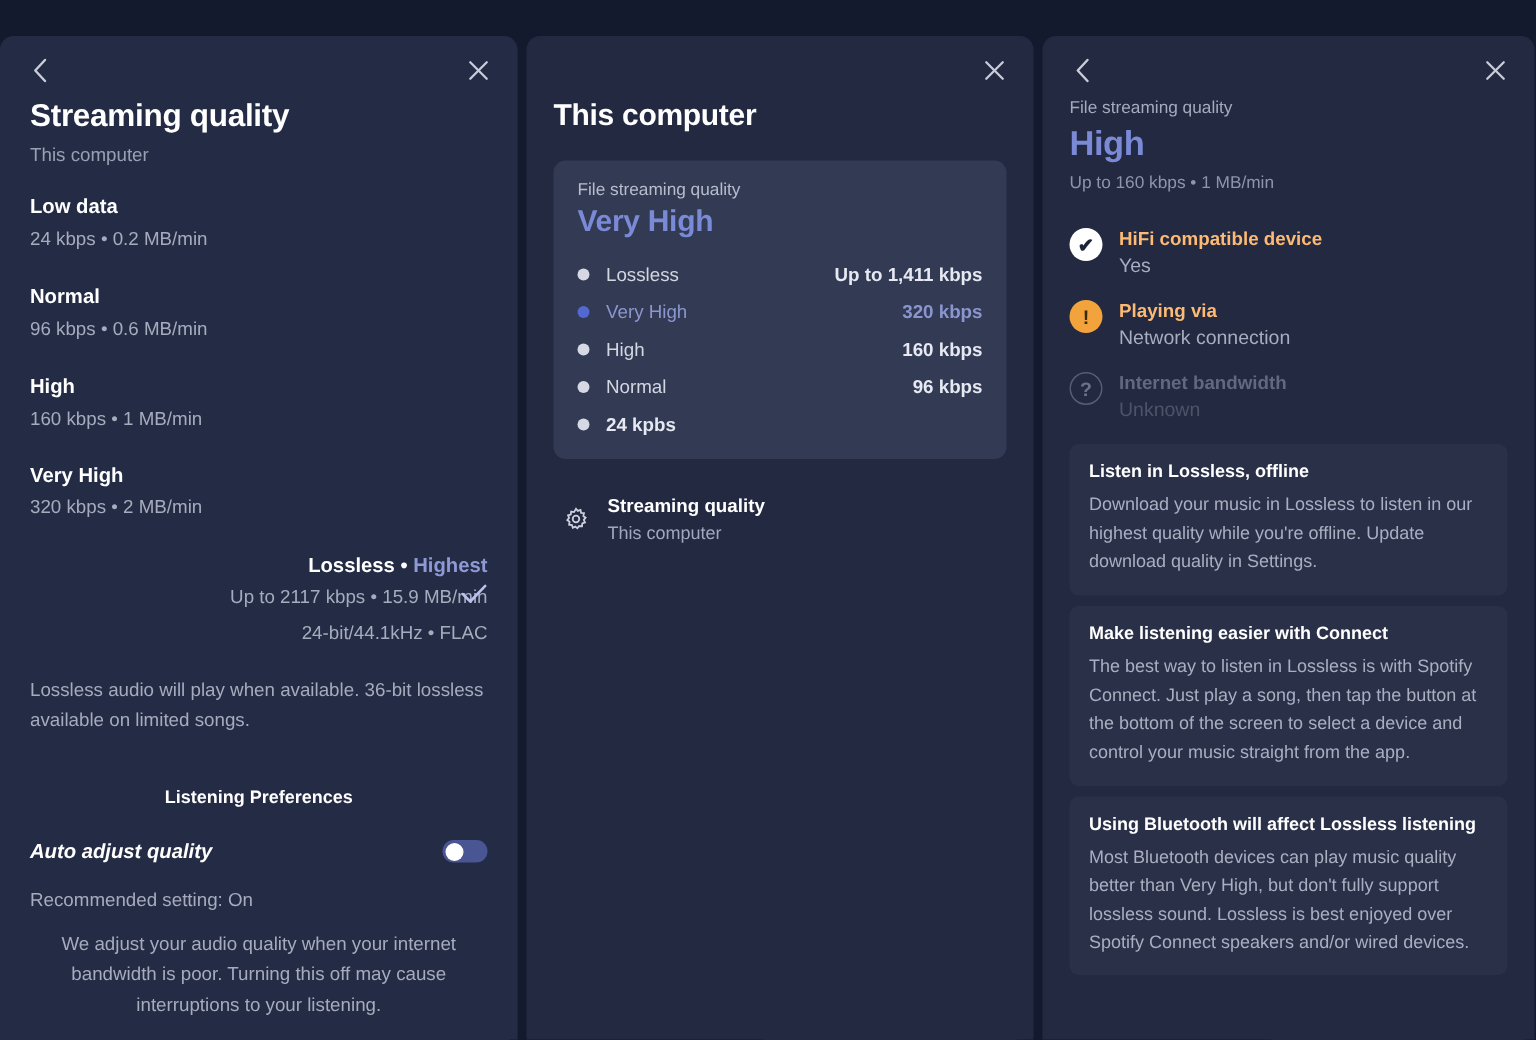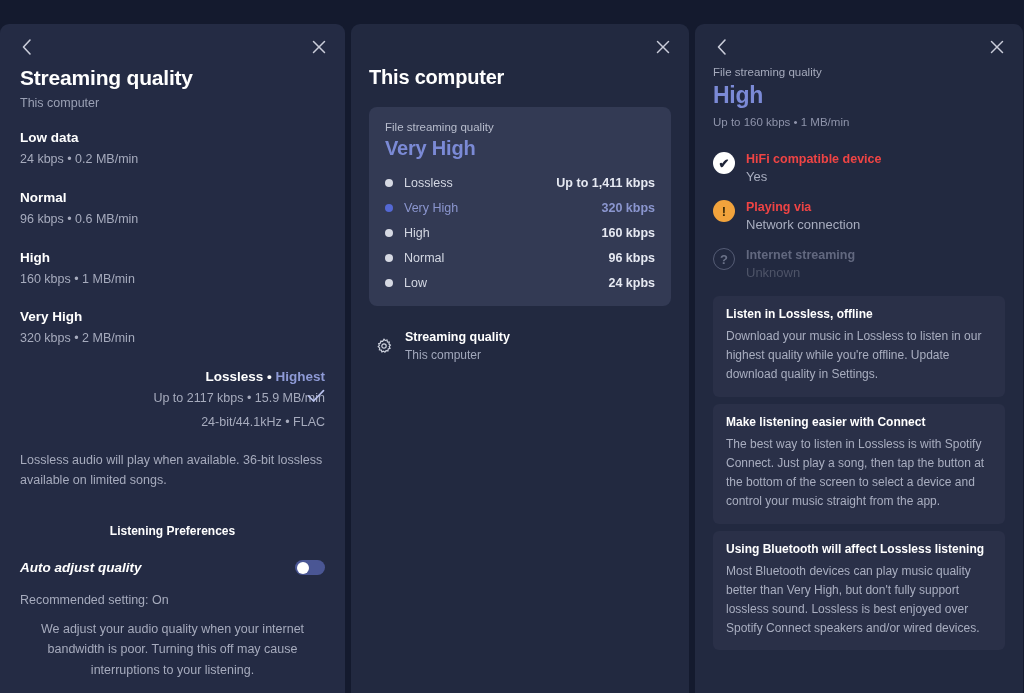--- a/index.html
+++ b/index.html
@@ -154,21 +154,21 @@
   .strow { display: flex; align-items: flex-start; margin-bottom: 16px; }
   .stico {
     width: 22px; height: 22px; border-radius: 50%;
     margin-right: 11px; flex: 0 0 auto;
     display: flex; align-items: center; justify-content: center;
     font-size: 13px; font-weight: bold;
   }
   .stico.ok { background: #ffffff; color: #1e2438; }
   .stico.warn { background: #f2a33c; color: #3a2a08; }
   .stico.unk { background: transparent; border: 1.5px solid #555c75; color: #6b7289; }
-  .sttxt .s1 { font-size: 12.5px; font-weight: bold; color: #ef4444; margin-bottom: 3px; }
+  .sttxt .s1 { font-size: 12.5px; font-weight: bold; color: #fdba74; margin-bottom: 3px; }
   .sttxt .s2 { font-size: 13px; color: #a8adbf; }
   .strow.dim .sttxt .s1 { color: #62687f; }
   .strow.dim .sttxt .s2 { color: #4e5468; }
 
   .tips { margin-top: 16px; }
   .tip {
     background: #2a3048;
     border-radius: 6px;
     padding: 11px 13px 13px 13px;
     margin-bottom: 7px;
@@ -287,21 +287,20 @@
           <span class="brname">High</span>
           <span class="brval">160 kbps</span>
         </div>
         <div class="brrow">
           <span class="dot"></span>
           <span class="brname">Normal</span>
           <span class="brval">96 kbps</span>
         </div>
         <div class="brrow">
           <span class="dot"></span>
-          <span class="brname">Low</span>
           <span class="brval">24 kpbs</span>
         </div>
       </div>
 
       <div class="gear-row">
         <div class="gear-ico">
           <svg width="16" height="16" viewBox="0 0 16 16" fill="none" stroke="currentColor" stroke-width="1.2">
             <circle cx="8" cy="8" r="2.2"></circle>
             <path d="M8 1.2 L9.2 2.6 L11 2 L11.4 3.9 L13.3 4.1 L12.9 6 L14.4 7.1 L13.2 8.6 L14 10.3 L12.2 11 L12 12.9 L10.1 12.7 L8.9 14.2 L7.5 13.1 L5.9 13.9 L5.3 12.1 L3.4 11.8 L3.7 9.9 L2.2 8.7 L3.4 7.3 L2.7 5.6 L4.5 5 L4.8 3.1 L6.7 3.4 Z"></path>
           </svg>
@@ -346,21 +345,21 @@
         <div class="stico warn">!</div>
         <div class="sttxt">
           <div class="s1">Playing via</div>
           <div class="s2">Network connection</div>
         </div>
       </div>
 
       <div class="strow dim">
         <div class="stico unk">?</div>
         <div class="sttxt">
-          <div class="s1">Internet streaming</div>
+          <div class="s1">Internet bandwidth</div>
           <div class="s2">Unknown</div>
         </div>
       </div>
 
       <div class="tips">
         <div class="tip">
           <div class="th">Listen in Lossless, offline</div>
           <div class="tb">Download your music in Lossless to listen in our highest quality while you're offline. Update download quality in Settings.</div>
         </div>
         <div class="tip">

